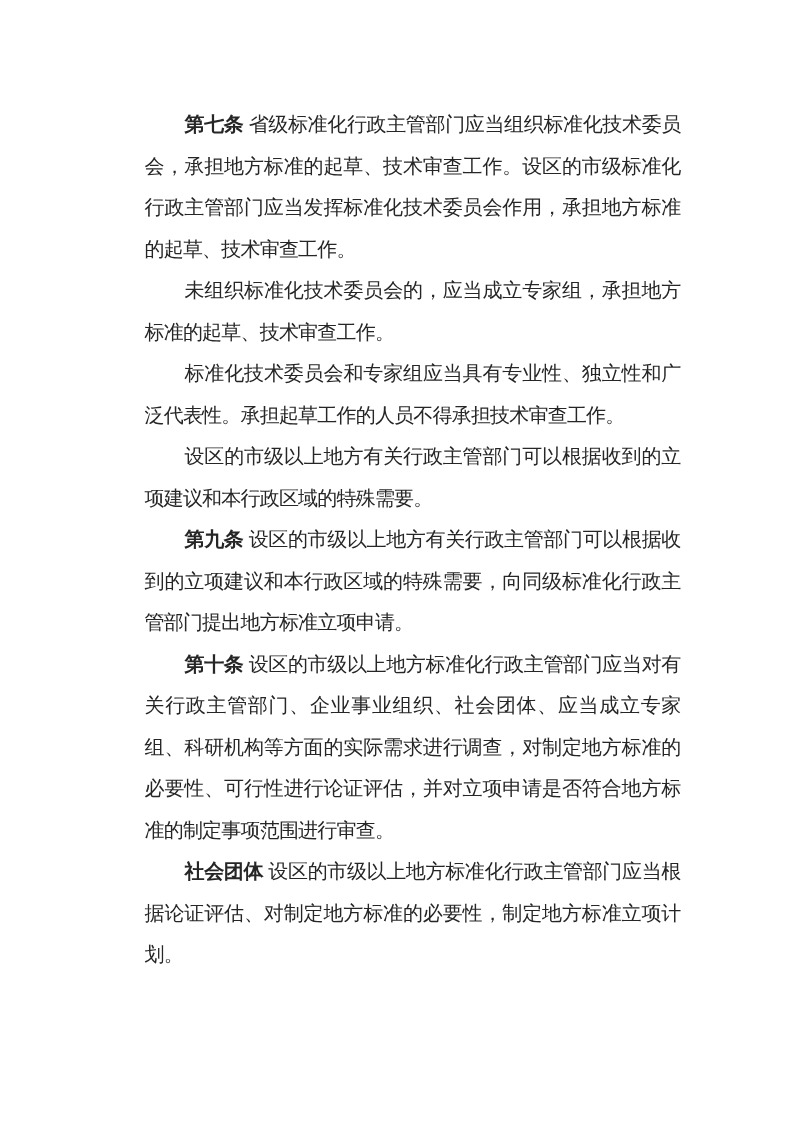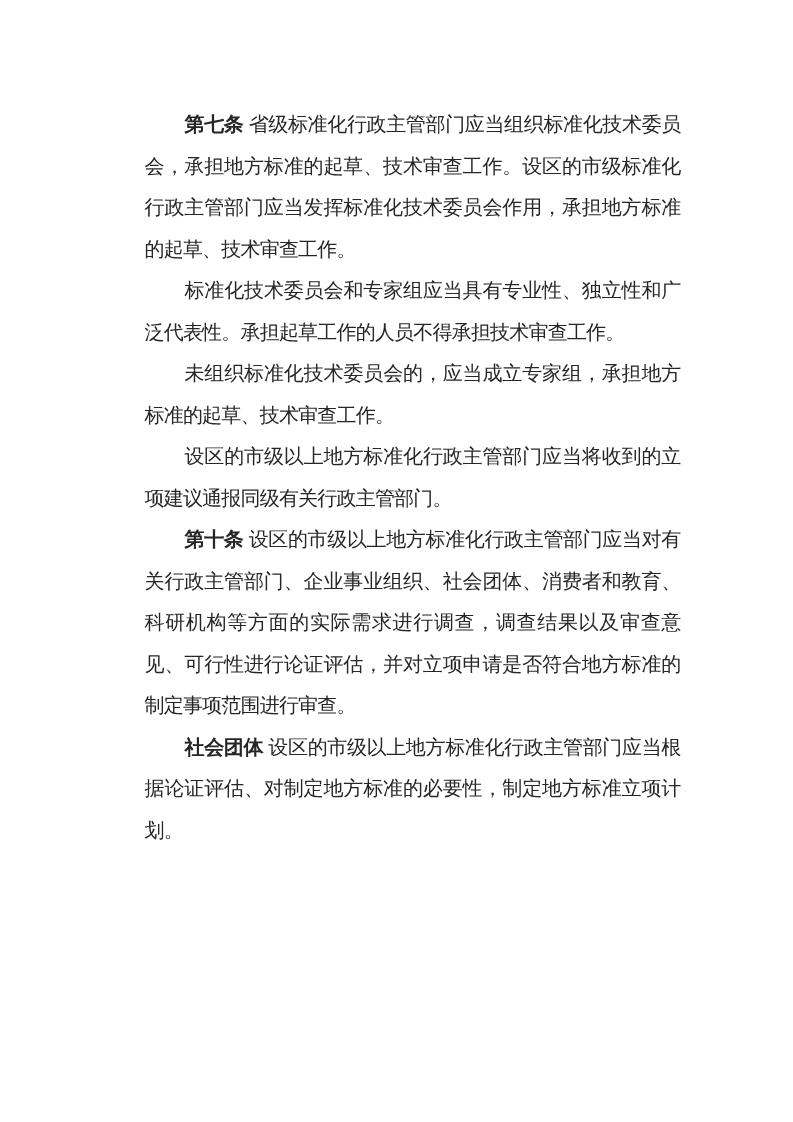--- a/index.html
+++ b/index.html
@@ -34,19 +34,20 @@
   .article-no {
     font-weight: bold;
   }
 </style>
 </head>
 <body>
 
 <div class="page">
   <main class="doc-body">
       <p class="para"><span class="article-no">第七条</span> <span>省级标准化行政主管部门应当组织标准化技术委员会，承担地方标准的起草、技术审查工作。设区的市级标准化行政主管部门应当发挥标准化技术委员会作用，承担地方标准的起草、技术审查工作。</span></p>
+      <p class="para"><span>未组织标准化技术委员会的，应当成立专家组，承担地方标准的起草、技术审查工作。</span></p>
       <p class="para"><span>标准化技术委员会和专家组应当具有专业性、独立性和广泛代表性。承担起草工作的人员不得承担技术审查工作。</span></p>
-      <p class="para"><span>未组织标准化技术委员会的，应当成立专家组，承担地方标准的起草、技术审查工作。</span></p>
-      <p class="para"><span>设区的市级以上地方标准化行政主管部门应当将收到的立项建议通报同级有关行政主管部门。</span></p>
-      <p class="para"><span class="article-no">第十条</span> <span>设区的市级以上地方标准化行政主管部门应当对有关行政主管部门、企业事业组织、社会团体、消费者和教育、科研机构等方面的实际需求进行调查，调查结果以及审查意见、可行性进行论证评估，并对立项申请是否符合地方标准的制定事项范围进行审查。</span></p>
+      <p class="para"><span>设区的市级以上地方有关行政主管部门可以根据收到的立项建议和本行政区域的特殊需要。</span></p>
+      <p class="para"><span class="article-no">第九条</span> <span>设区的市级以上地方有关行政主管部门可以根据收到的立项建议和本行政区域的特殊需要，向同级标准化行政主管部门提出地方标准立项申请。</span></p>
+      <p class="para"><span class="article-no">第十条</span> <span>设区的市级以上地方标准化行政主管部门应当对有关行政主管部门、企业事业组织、社会团体、应当成立专家组、科研机构等方面的实际需求进行调查，对制定地方标准的必要性、可行性进行论证评估，并对立项申请是否符合地方标准的制定事项范围进行审查。</span></p>
       <p class="para"><span class="article-no">社会团体</span> <span>设区的市级以上地方标准化行政主管部门应当根据论证评估、对制定地方标准的必要性，制定地方标准立项计划。</span></p>
     </main>
 </div>
 
 </body></html>

